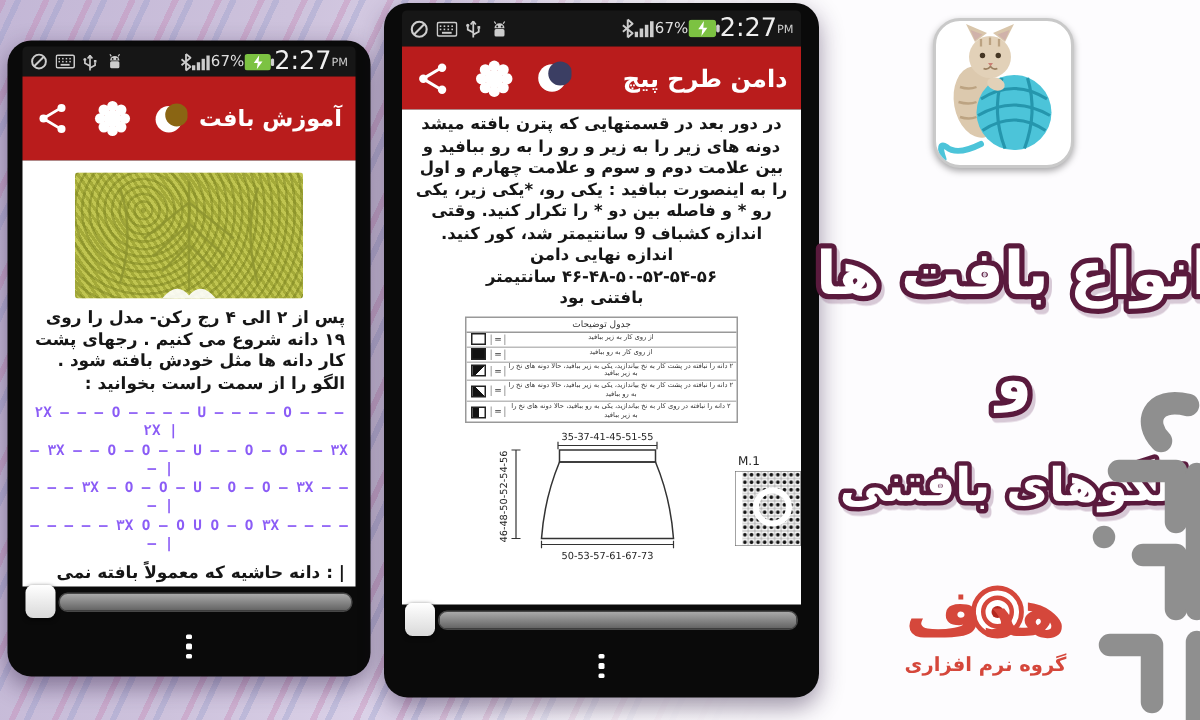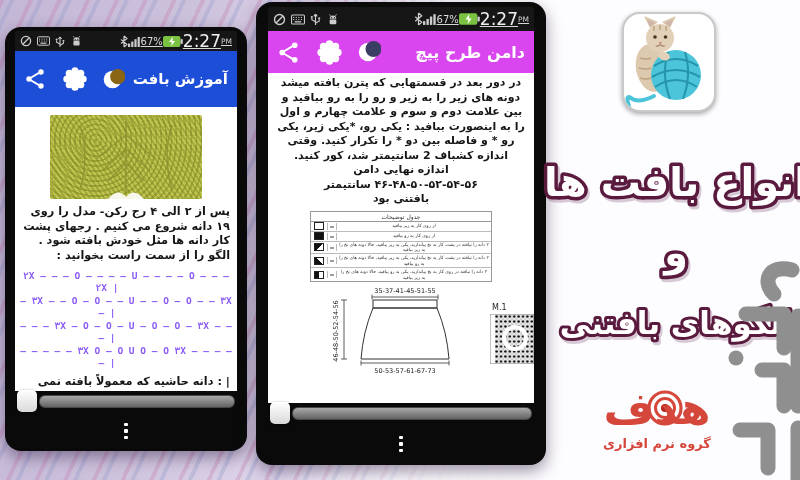--- a/index.html
+++ b/index.html
@@ -19,28 +19,28 @@
   
   .phone{position:absolute;background:#0a0a0a;border-radius:16px;overflow:hidden;
     box-shadow:0 6px 16px rgba(40,20,60,.45);box-sizing:border-box;display:flex;flex-direction:column;}
   #phone-left{left:5px;top:27px;width:242px;height:424px;padding:4px 10px 0;}
   #phone-mid{left:256px;top:2px;width:290px;height:463px;padding:5px 12px 0;}
 
   .statusbar{height:20px;background:#161616;display:flex;align-items:center;padding:0 5px;gap:5px;
     color:#d6d6d6;border-radius:3px 3px 0 0;flex:none;}
   #phone-mid .statusbar{height:24px;}
   .sb-left{display:flex;gap:5px;align-items:center;}
-  .sb-right{margin-left:auto;display:flex;gap:0;align-items:center;text-decoration:underline;}
+  .sb-right{margin-left:auto;display:flex;gap:0;align-items:center;}
   .sb-pct{font-size:10px;color:#ddd;}
   .sb-time{font-size:17px;color:#efefef;}
   .sb-ampm{font-size:7.5px;color:#cfcfcf;}
 
   .appbar{display:flex;align-items:center;padding:0 9px;color:#fff;flex:none;}
-  #phone-left .appbar{background:#1d4ed8;height:56px;}
-  #phone-mid  .appbar{background:#d946ef;height:42px;}
+  #phone-left .appbar{background:#b91c1c;height:56px;}
+  #phone-mid  .appbar{background:#b91c1c;height:42px;}
   .ab-icons{display:flex;gap:14px;align-items:center;}
   .ab-title{margin-left:auto;text-align:right;font-weight:bold;direction:rtl;}
   #phone-left .ab-title{font-size:15px;line-height:1.25;}
   #phone-mid  .ab-title{font-size:16px;}
 
   .content{background:#fff;flex:1;overflow:hidden;position:relative;}
 
   .scrollstrip{height:20px;position:relative;flex:none;}
   .track{position:absolute;left:24px;right:2px;top:4px;height:11px;border-radius:6px;
     background:linear-gradient(#a9a9a9,#636363);border:1px solid #474747;}
@@ -339,21 +339,21 @@
           </svg>
         <svg width="24" height="24" viewBox="0 0 24 24">
             <circle cx="11" cy="12" r="9.2" fill="#fff"></circle>
             <circle cx="16.5" cy="9" r="8" fill="#3b3e63"></circle>
           </svg>
       </span>
       <span class="ab-title">دامن طرح پیچ</span>
     </div>
 
     <div class="content">
-      <div class="para-mid">در دور بعد در قسمتهایی که پترن بافته میشد دونه های زیر را به زیر و رو را به رو ببافید و بین علامت دوم و سوم و علامت چهارم و اول را به اینصورت ببافید : یکی رو، *یکی زیر، یکی رو * و فاصله بین دو * را تکرار کنید. وقتی اندازه کشباف 2 سانتیمتر شد، کور کنید.</div>
+      <div class="para-mid">در دور بعد در قسمتهایی که پترن بافته میشد دونه های زیر را به زیر و رو را به رو ببافید و بین علامت دوم و سوم و علامت چهارم و اول را به اینصورت ببافید : یکی رو، *یکی زیر، یکی رو * و فاصله بین دو * را تکرار کنید. وقتی اندازه کشباف 9 سانتیمتر شد، کور کنید.</div>
       <div class="sizes">اندازه نهایی دامن</div>
       <div class="sizes">۴۶-۴۸-۵۰-۵۲-۵۴-۵۶ سانتیمتر</div>
       <div class="sizes">بافتنی بود</div>
 
       <div class="xtable">
         <div class="xt-title">جدول توضیحات</div>
         <div class="xt-row">
             <span class="xt-sym s1"></span>
             <span class="xt-eq">=</span>
             <span class="xt-text">از روی کار به زیر ببافید</span>

